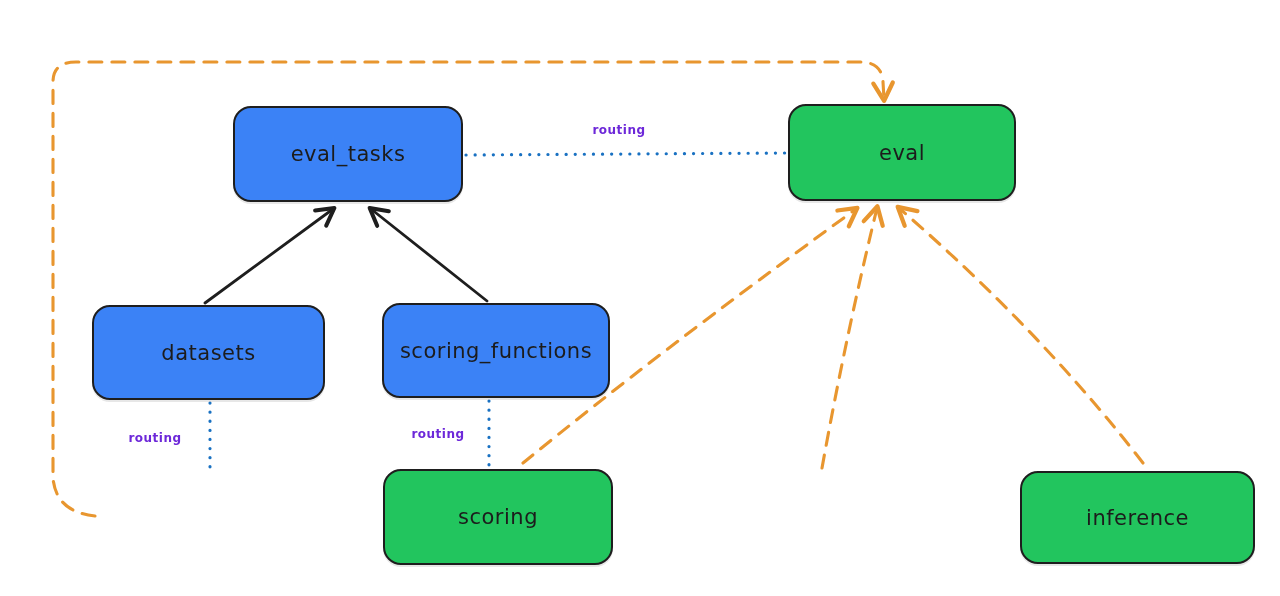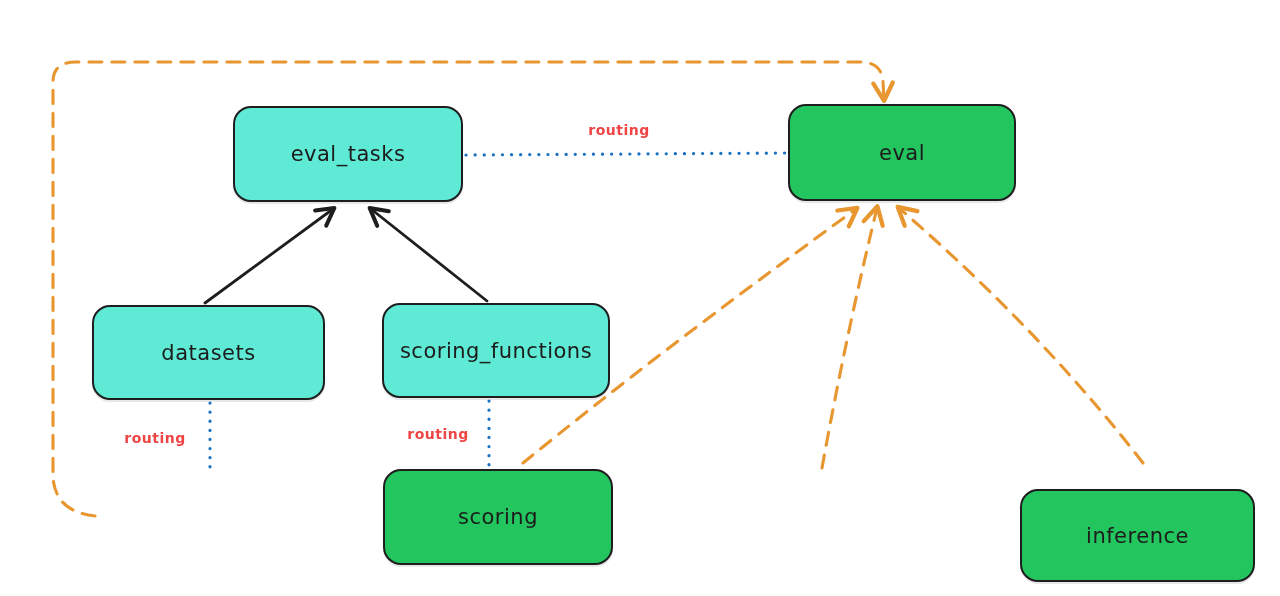--- a/index.html
+++ b/index.html
@@ -25,34 +25,34 @@
   .node {
     position: absolute;
     box-sizing: border-box;
     border: 2.6px solid #1e1e1e;
     border-radius: 18px;
     display: flex;
     align-items: center;
     justify-content: center;
     box-shadow: 0 2px 0 rgba(120,120,120,0.18);
   }
-  .node.api { background: #5eead4; }
+  .node.api { background: #3b82f6; }
   .node.provider { background: #22c55e; }
   .node-label {
     color: #1c1c1c;
     font-size: 21px;
     font-weight: 500;
     letter-spacing: 0.5px;
     white-space: nowrap;
   }
   .edge-label {
     position: absolute;
     transform: translate(-50%, -50%);
-    color: #ef4444;
-    font-size: 14px;
+    color: #6d28d9;
+    font-size: 12px;
     font-weight: 600;
     letter-spacing: 0.5px;
     white-space: nowrap;
   }
 </style>
 </head>
 <body>
 
 <div class="stage">
 
@@ -94,21 +94,21 @@
   <div class="node api" style="left:382px; top:303px; width:228px; height:95px;">
     <span class="node-label">scoring_functions</span>
   </div>
 
 
   <div class="node provider" style="left:383px; top:469px; width:230px; height:96px;">
     <span class="node-label">scoring</span>
   </div>
 
 
-  <div class="node provider" style="left:1020px; top:489px; width:235px; height:93px;">
+  <div class="node provider" style="left:1020px; top:471px; width:235px; height:93px;">
     <span class="node-label">inference</span>
   </div>
 
   <div class="edge-label" style="left:619px; top:130px;">routing</div>
   <div class="edge-label" style="left:155px; top:438px;">routing</div>
   <div class="edge-label" style="left:438px; top:434px;">routing</div>
 
 </div>
 
 </body></html>

